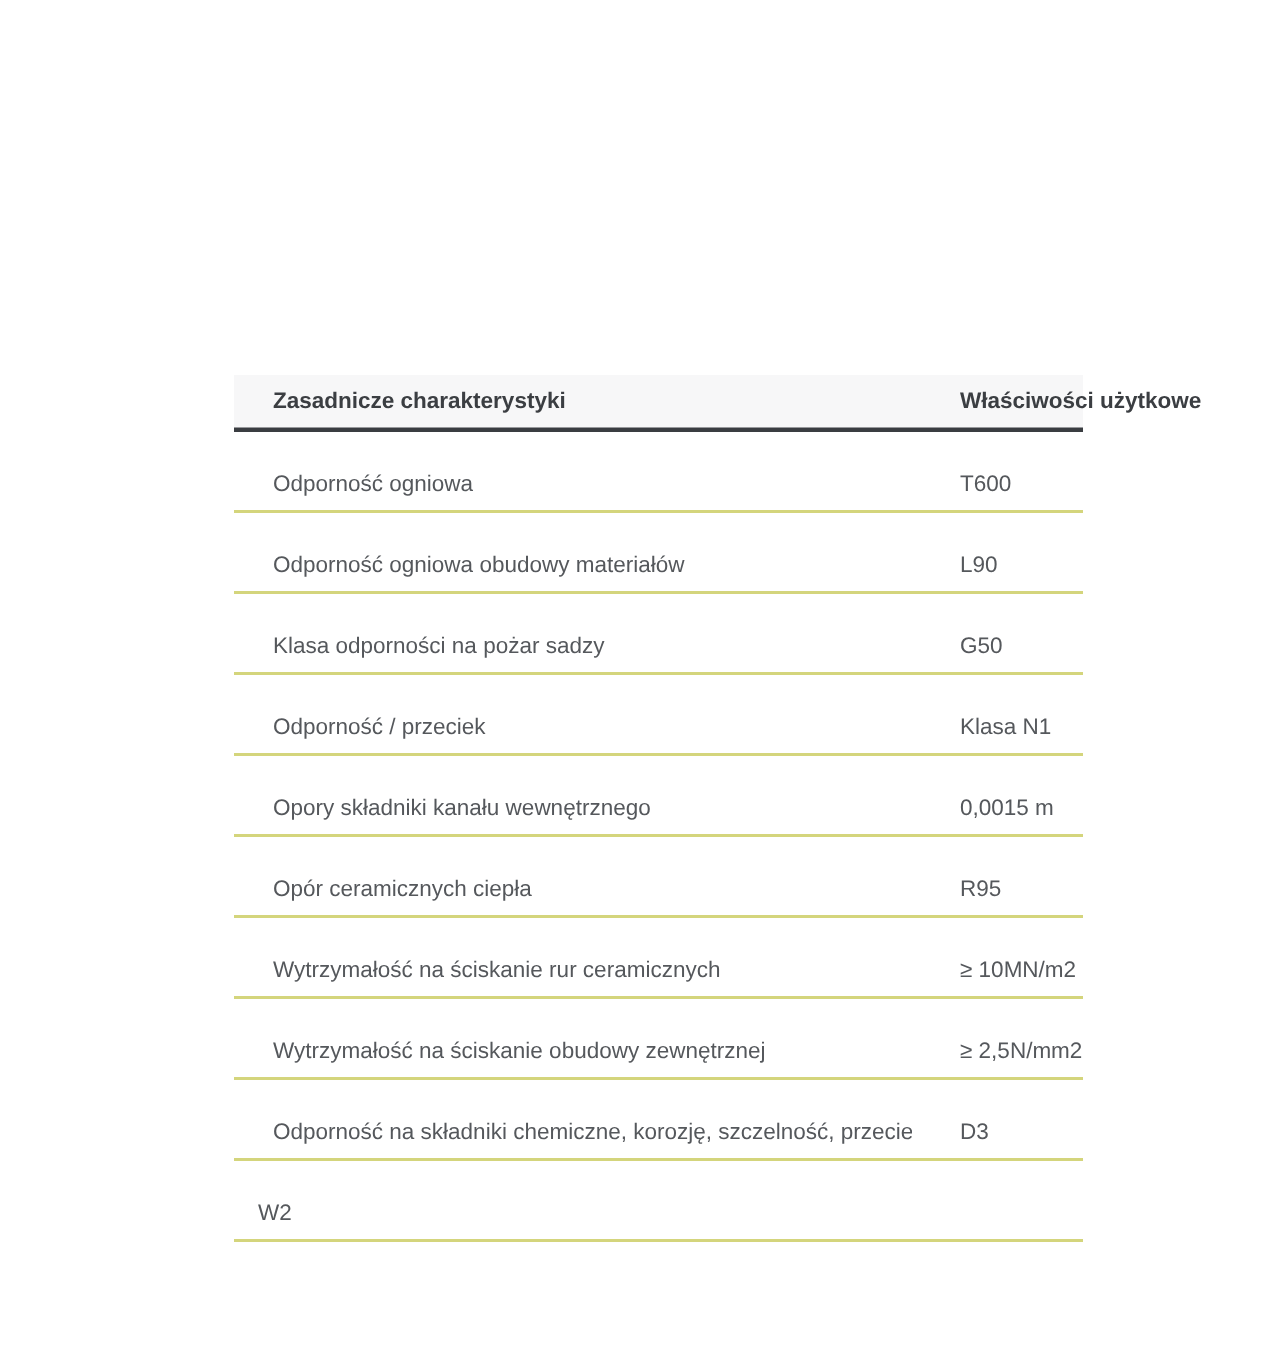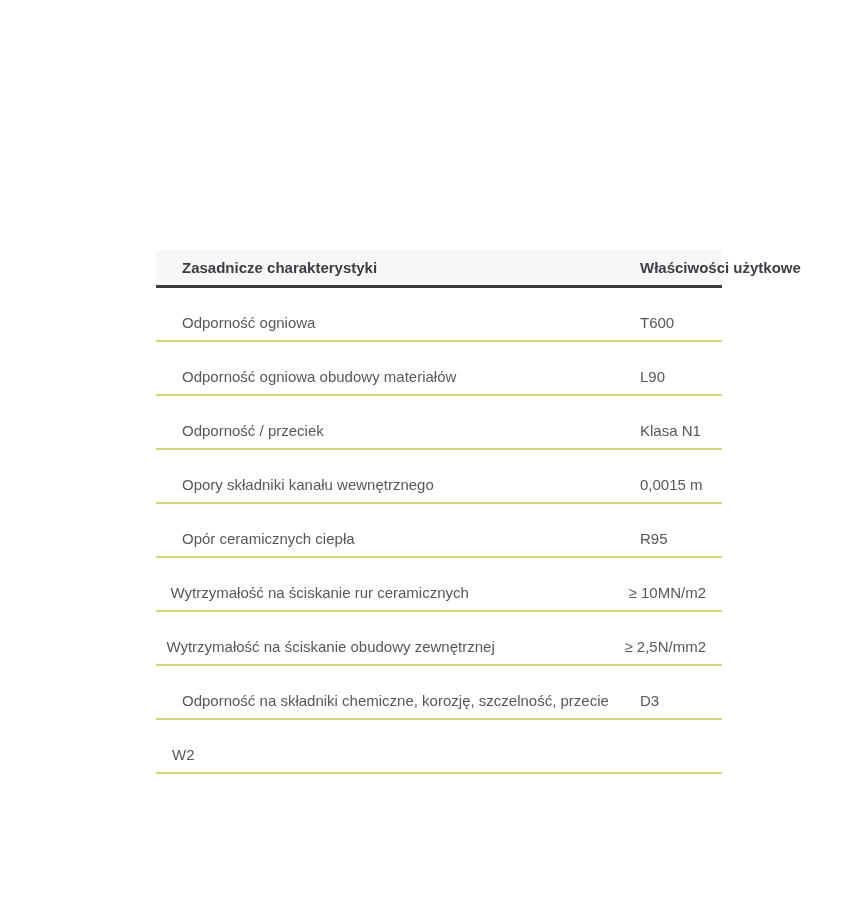--- a/index.html
+++ b/index.html
@@ -27,21 +27,20 @@
   }
   .spec-row {
     display: flex;
     align-items: center;
     height: 38px;
     background: #ffffff;
     border-bottom: 2px solid #d4d57c;
     color: #55585c;
     font-size: 15px;
     font-weight: 400;
-    justify-content: flex-end;
   }
   .col-characteristic {
     width: 436px;
     padding-left: 10px;
     padding-right: 8px;
     overflow: hidden;
     white-space: nowrap;
     flex-shrink: 0;
   }
   .col-value {
@@ -62,20 +61,24 @@
   <div class="spec-row">
     <div class="col-characteristic">Odporność ogniowa</div>
     <div class="col-value">T600</div>
   </div>
 
   <div class="spec-row">
     <div class="col-characteristic">Odporność ogniowa obudowy materiałów</div>
     <div class="col-value">L90</div>
   </div>
 
+  <div class="spec-row">
+    <div class="col-characteristic">Klasa odporności na pożar sadzy</div>
+    <div class="col-value">G50</div>
+  </div>
 
   <div class="spec-row">
     <div class="col-characteristic">Odporność / przeciek</div>
     <div class="col-value">Klasa N1</div>
   </div>
 
   <div class="spec-row">
     <div class="col-characteristic">Opory składniki kanału wewnętrznego</div>
     <div class="col-value">0,0015 m</div>
   </div>

